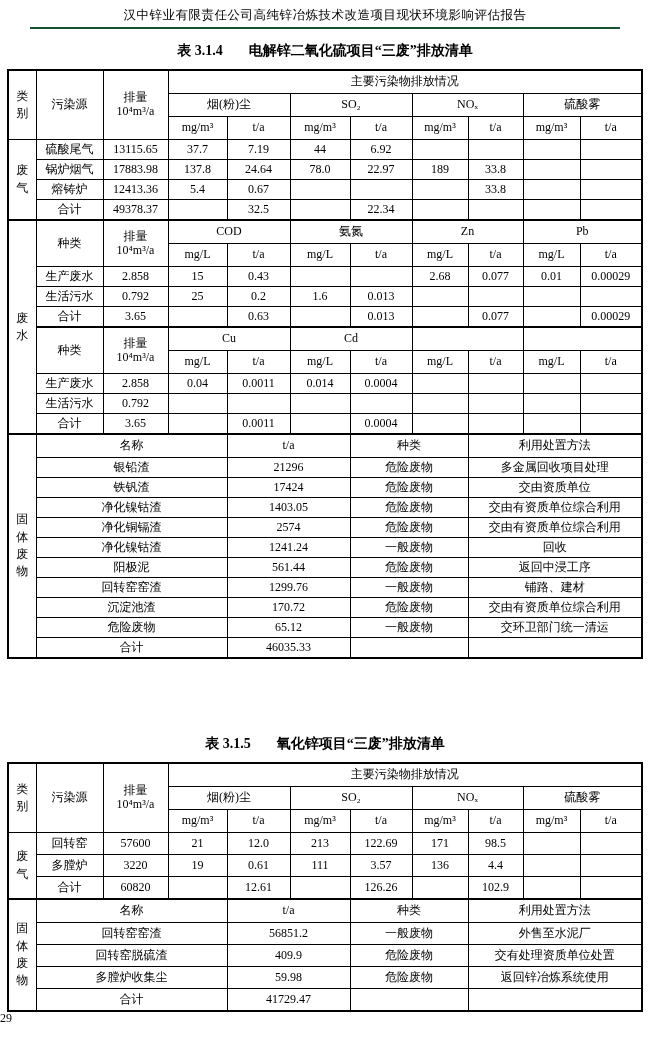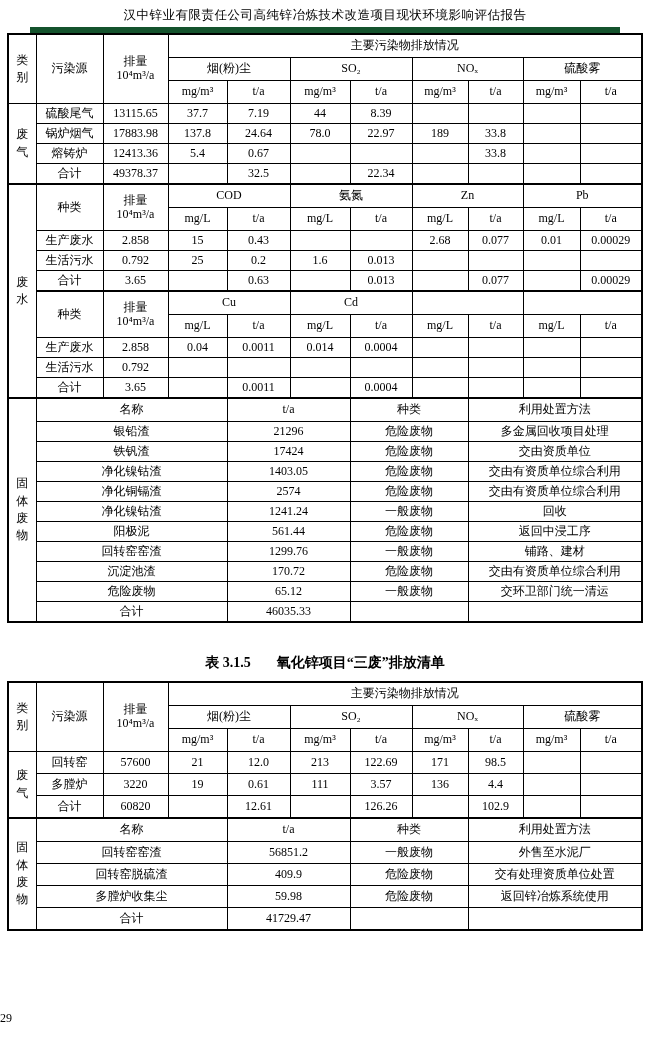--- a/index.html
+++ b/index.html
@@ -4,28 +4,28 @@
 <style>
   html,body { margin:0; padding:0; background:#e8e8e8; }
   .page {
     width:650px; height:1038px; position:relative; background:#ffffff;
     font-family:"Liberation Serif","DejaVu Serif",serif; color:#000;
     overflow:hidden; margin:0 auto;
   }
   .doc-header {
     margin:0 30px; padding:7px 0 3px; text-align:center;
     font-size:12.5px; letter-spacing:0.5px;
-    border-bottom:6px solid #14532d;
+    border-bottom:2px solid #14532d;
   }
   .tbl-title {
     text-align:center; font-weight:bold; font-size:14px;
     margin:13px 0 9px;
   }
   .tbl-title .no { margin-right:26px; }
-  .tbl-title.second { margin-top:31px; }
+  .tbl-title.second { margin-top:76px; }
   table.tbl {
     border-collapse:collapse; table-layout:fixed; width:634px;
     margin:0 auto; font-size:12px; border:2px solid #000;
   }
   .tbl td {
     border:1px solid #000; text-align:center; vertical-align:middle;
     padding:0 1px; height:19px; line-height:1.15; overflow:hidden;
     white-space:nowrap; font-weight:normal;
   }
   .t2 td { height:21px; }
@@ -38,20 +38,23 @@
     text-align:left; font-size:12px;
   }
 </style>
 </head>
 <body>
 
 <div class="page">
 
   <div class="doc-header">汉中锌业有限责任公司高纯锌冶炼技术改造项目现状环境影响评估报告</div>
 
+  <div class="tbl-title">
+    <span class="no">表 3.1.4</span><span>电解锌二氧化硫项目“三废”排放清单</span>
+  </div>
 
   <table class="tbl t1">
     <colgroup>
       <col style="width:28px">
         <col style="width:67px">
         <col style="width:65px">
       <col style="width:59px">
         <col style="width:63px">
         <col style="width:60px">
       <col style="width:62px">
@@ -86,21 +89,21 @@
       <td>t/a</td>
     </tr>
     <tr>
       <td class="v" rowspan="4">废
 气</td>
       <td>硫酸尾气</td>
       <td>13115.65</td>
       <td>37.7</td>
       <td>7.19</td>
       <td>44</td>
-      <td>8.39</td>
+      <td>6.92</td>
       <td></td>
       <td></td>
       <td></td>
       <td></td>
     </tr>
     <tr>
       <td>锅炉烟气</td>
       <td>17883.98</td>
       <td>137.8</td>
       <td>24.64</td>

